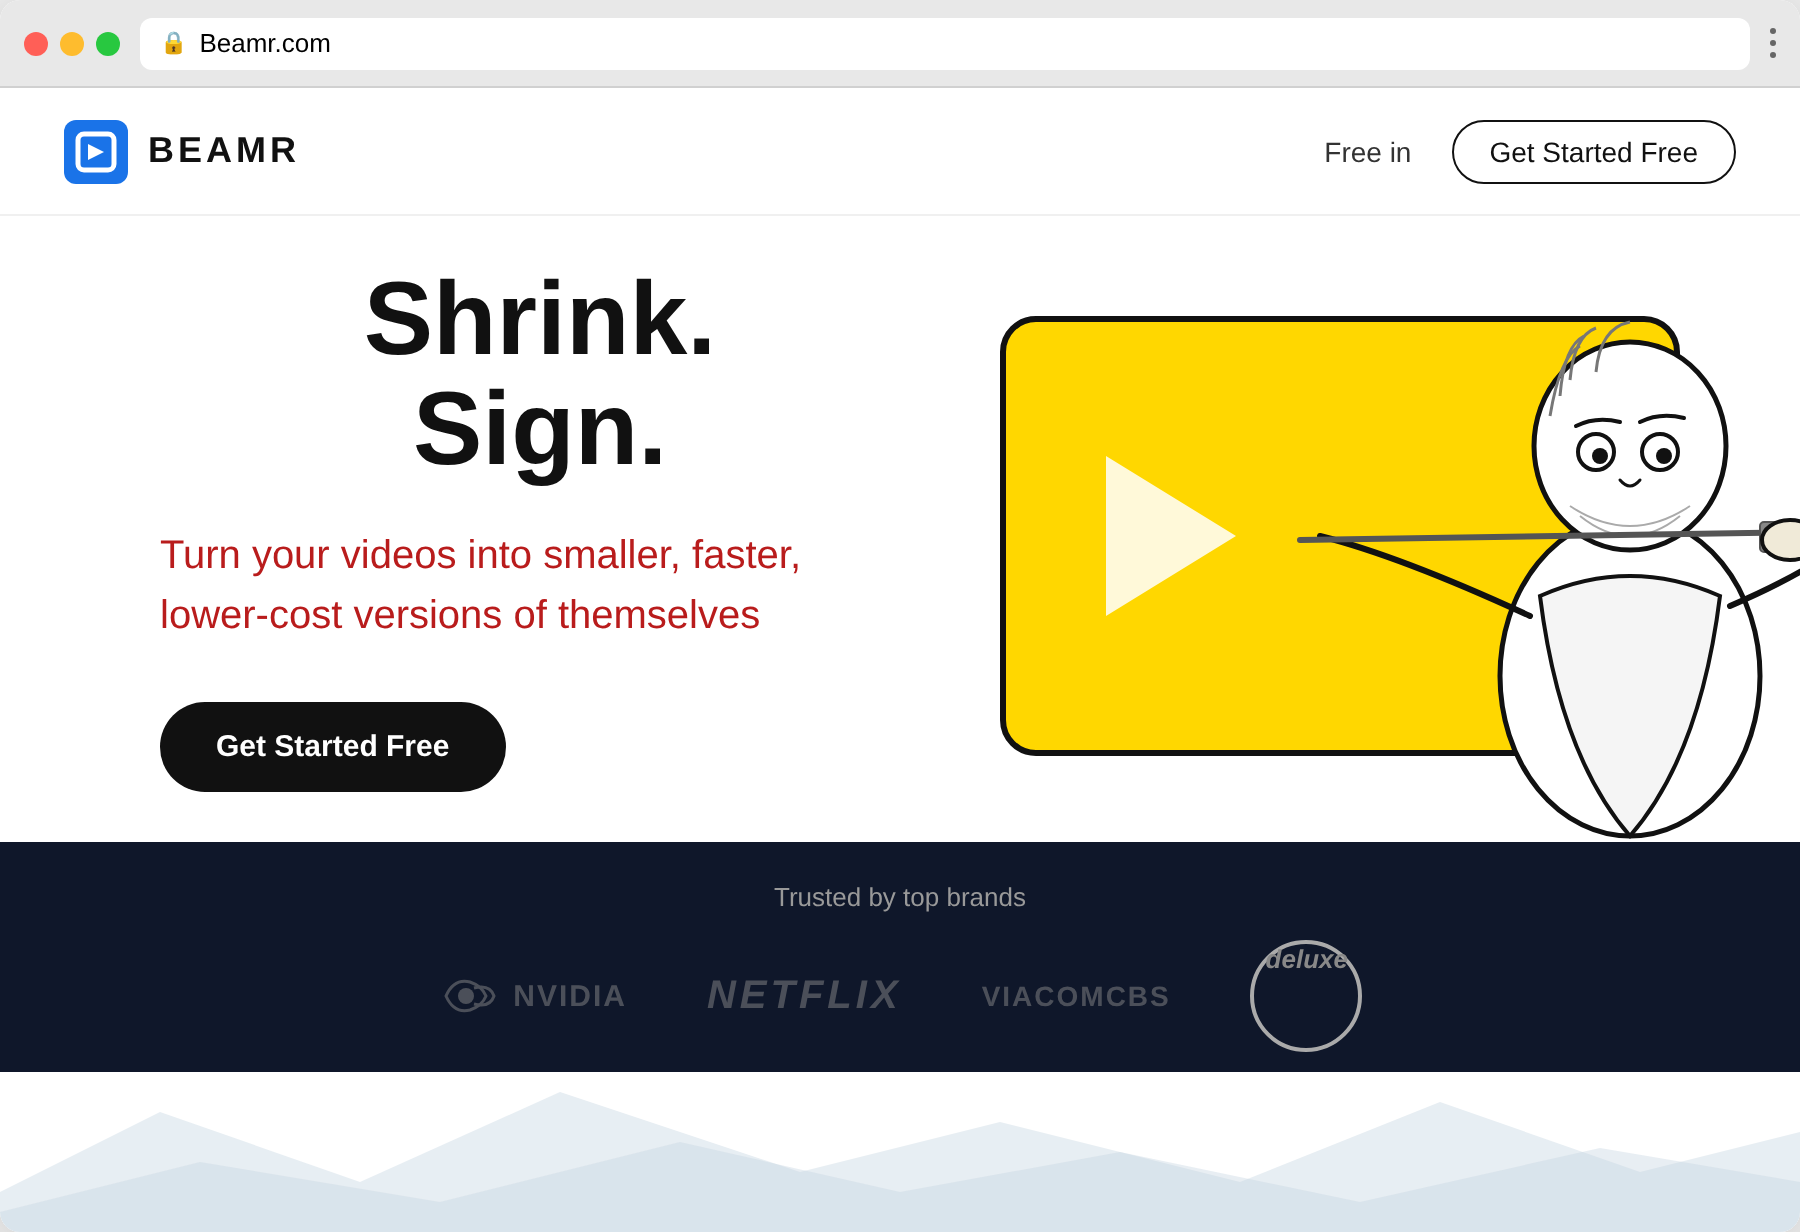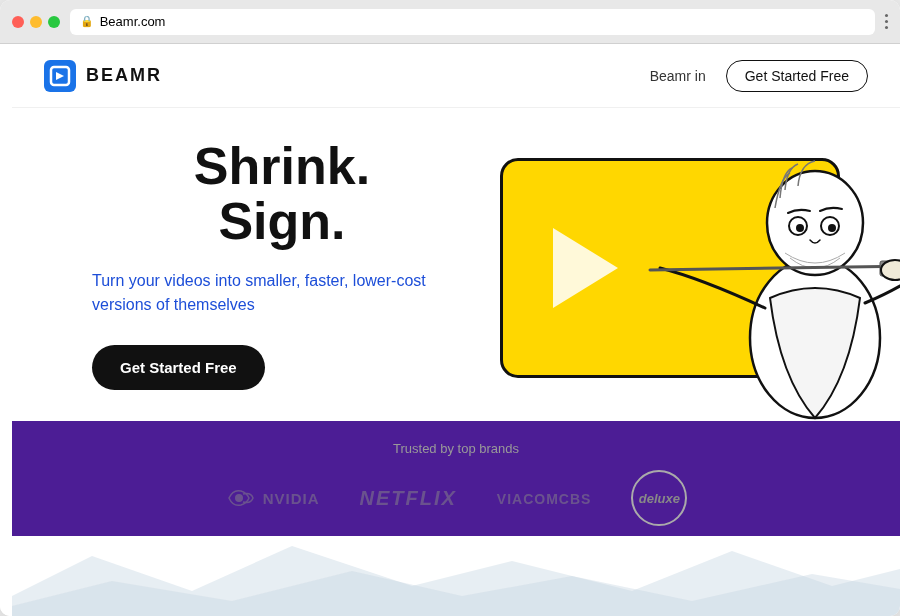--- a/index.html
+++ b/index.html
@@ -79,21 +79,20 @@
       background: #666;
     }
 
     
     .website {
       flex: 1;
       display: flex;
       flex-direction: column;
       overflow: hidden;
       background: #fff;
-      padding-left: 12px;
     }
 
     
     .nav {
       display: flex;
       align-items: center;
       justify-content: space-between;
       padding: 0 32px;
       height: 64px;
       border-bottom: 1px solid #f0f0f0;
@@ -165,22 +164,22 @@
     .hero-headline {
       font-size: 52px;
       font-weight: 900;
       line-height: 1.05;
       color: #111;
       margin-bottom: 20px;
       text-align: center;
     }
 
     .hero-sub {
-      font-size: 16px;
-      color: #1d4ed8;
+      font-size: 20px;
+      color: #b91c1c;
       line-height: 1.5;
       margin-bottom: 28px;
     }
 
     .hero-btn {
       background: #111;
       color: #fff;
       border: none;
       border-radius: 25px;
       padding: 14px 28px;
@@ -227,21 +226,21 @@
     .character-svg {
       position: absolute;
       right: 0;
       top: 0;
       width: 300px;
       height: 380px;
     }
 
     
     .trusted-section {
-      background: #4c1d95;
+      background: #0f172a;
       padding: 20px 0 0;
       text-align: center;
       flex-shrink: 0;
     }
 
     .trusted-label {
       font-size: 13px;
       color: #999;
       margin-bottom: 14px;
     }
@@ -268,21 +267,21 @@
       align-items: center;
       gap: 6px;
     }
 
     .brand-deluxe {
       border: 2px solid #aaa;
       border-radius: 50%;
       width: 56px;
       height: 56px;
       display: flex;
-      align-items: center;
+      align-items: flex-start;
       justify-content: center;
       font-size: 13px;
       font-style: italic;
     }
 
     .page-footer-area {
       position: relative;
       height: 80px;
       overflow: hidden;
       flex-shrink: 0;
@@ -317,21 +316,21 @@
 
         <div class="logo-icon">
           <svg width="22" height="22" viewBox="0 0 22 22" fill="none">
             <rect x="2" y="2" width="18" height="18" rx="3" stroke="white" stroke-width="2.5" fill="none"></rect>
             <polyline points="7,7 15,11 7,15" fill="white"></polyline>
           </svg>
         </div>
         <span class="logo-text">BEAMR</span>
       </div>
       <div class="nav-actions">
-        <a class="nav-signin">Beamr in</a>
+        <a class="nav-signin">Free in</a>
         <button class="nav-cta">Get Started Free</button>
       </div>
     </nav>
 
     <section class="hero">
       <div class="hero-text">
         <h1 class="hero-headline">
           <span>Shrink.</span><br>
           <span>Sign.</span><br>
         </h1>

